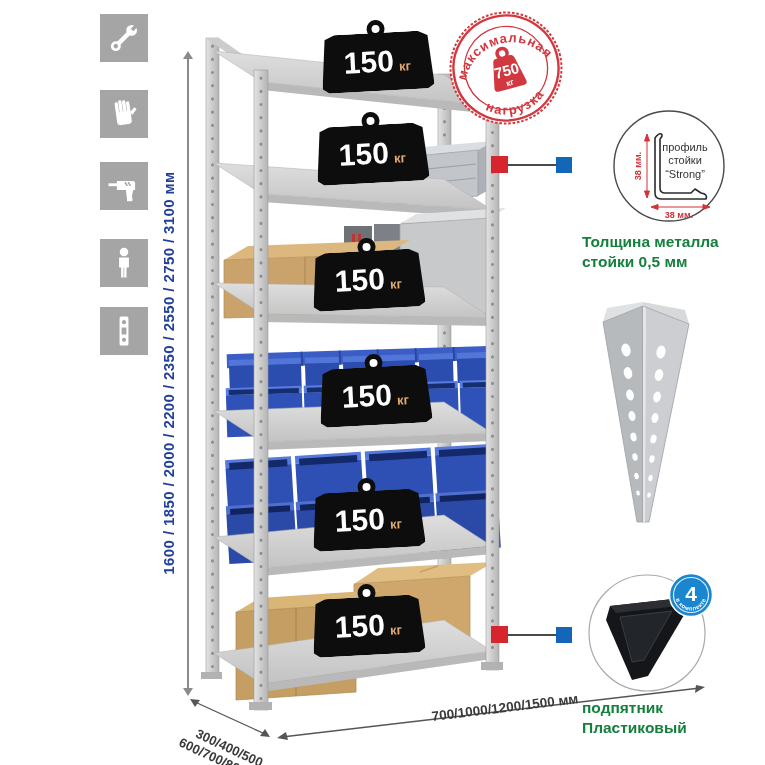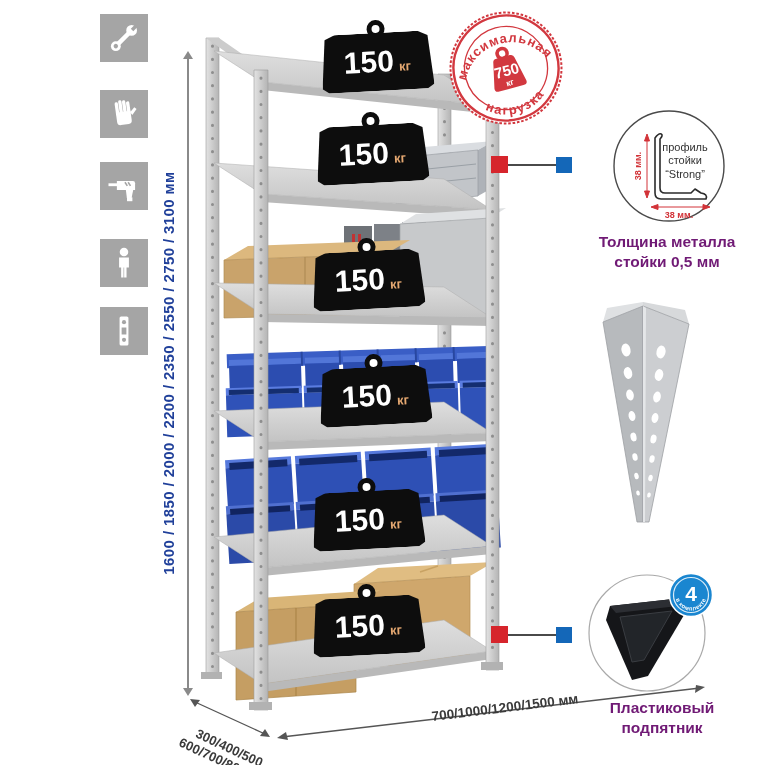--- a/index.html
+++ b/index.html
@@ -26,21 +26,21 @@
     clip-path:polygon(13% 0,87% 0,96% 8%,100% 92%,94% 100%,6% 100%,0 92%,4% 8%);
     display:flex;align-items:center;justify-content:center;gap:5px;}
   .weight .val{color:#ffffff;font-size:30px;font-weight:bold;line-height:1;}
   .weight .unit{color:#e5a871;font-size:13px;font-weight:bold;padding-top:10px;}
   
   .callout-line{position:absolute;height:2px;background:#4a4a4a;}
   .sq{position:absolute;width:17px;height:17px;}
   .sq.red{background:#d6252c;}
   .sq.blue{background:#1467b8;width:16px;height:16px;}
   
-  .caption{position:absolute;text-align:center;color:#701a75;font-weight:bold;
+  .caption{position:absolute;color:#15803d;font-weight:bold;
     font-size:15.5px;line-height:1.3;}
   .dim-text{color:#3a3a3a;font-weight:bold;font-size:13px;line-height:1.15;white-space:nowrap;}
 </style>
 </head>
 <body>
 
 <div class="stage">
 
   <div class="side-icon" style="top:14px">
     <svg viewBox="0 0 24 24">
@@ -393,22 +393,22 @@
   <svg class="abs" style="left:668px;top:572px" width="46" height="46" viewBox="0 0 46 46">
     <circle cx="23" cy="23" r="21.5" fill="#1a86d0" stroke="#ffffff" stroke-width="1.5"></circle>
     <circle cx="23" cy="23" r="17.5" fill="none" stroke="rgba(255,255,255,.85)" stroke-width="1.2"></circle>
     <text x="23" y="29" text-anchor="middle" font-size="21" font-weight="bold" fill="#ffffff">4</text>
     <path id="badgeArc" d="M 8.3,28 A 15.5 15.5 0 0 0 37.7,28" fill="none"></path>
     <text font-size="5.8" font-weight="bold" fill="#ffffff" letter-spacing=".5">
       <textPath href="#badgeArc" startOffset="50%" text-anchor="middle">в комплекте</textPath>
     </text>
   </svg>
   <div class="caption" style="left:582px;top:698px;width:160px">
+    <div>подпятник</div>
     <div>Пластиковый</div>
-    <div>подпятник</div>
   </div>
 
   <svg class="abs" style="left:183px;top:693px" width="95" height="55" viewBox="0 0 95 55">
     <line x1="12" y1="9" x2="82" y2="41" stroke="#555555" stroke-width="1.3"></line>
     <polygon points="7,6 17,7 12,14" fill="#555555"></polygon>
     <polygon points="87,44 77,43 82,36" fill="#555555"></polygon>
   </svg>
   <div class="dim-text" style="position:absolute;left:189px;top:722px;transform:rotate(25deg);transform-origin:left top;text-align:center">
     <div>300/400/500</div>
     <div>600/700/800 мм</div>

